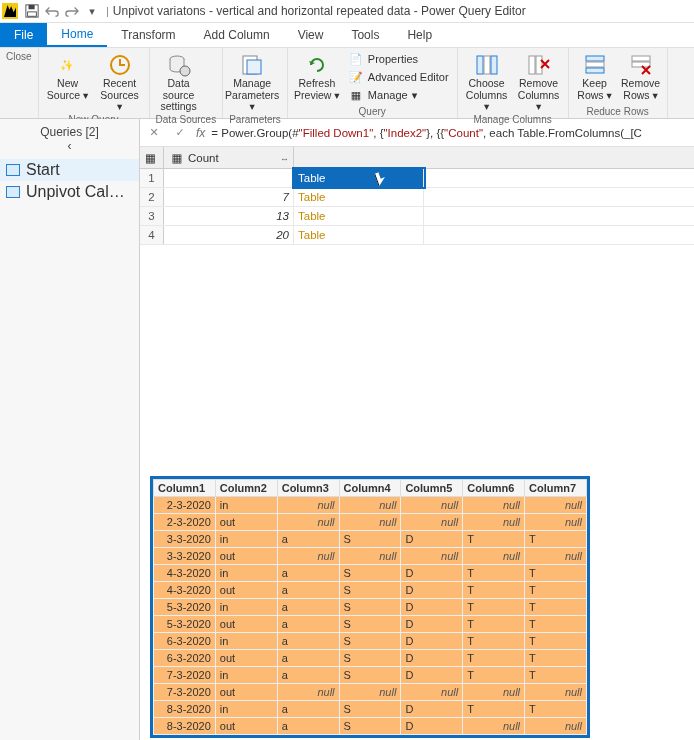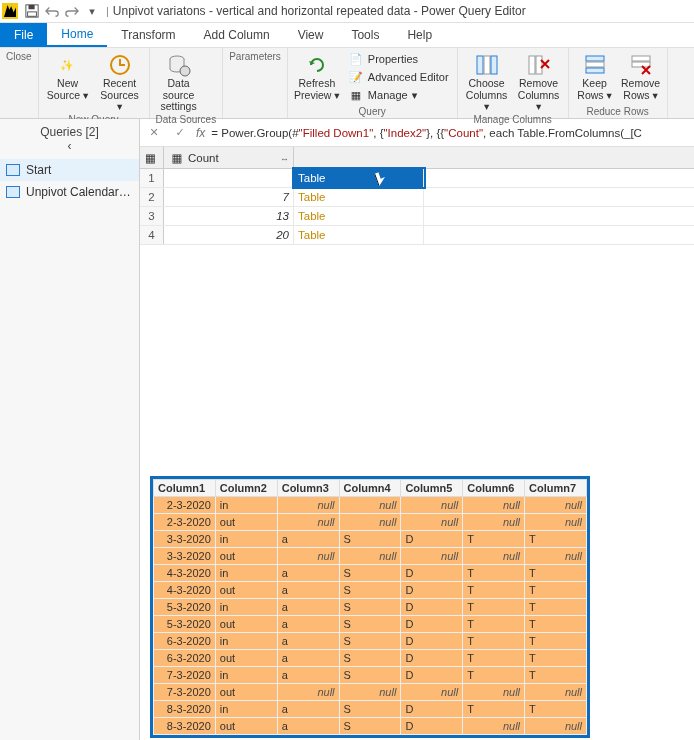--- a/index.html
+++ b/index.html
@@ -31,21 +31,21 @@
 .smallrow { display: flex; align-items: center; height: 18px; gap: 4px; cursor: pointer; color: #333; padding: 0 2px; }
 .smallrow .ic { width: 16px; height: 16px; display:flex;align-items:center;justify-content:center; }
 
 
 .mainrow { display: flex; height: calc(100% - 119px); }
 .queries { width: 140px; background: #f7f7f7; border-right: 1px solid #d0d0d0; }
 .queries .qhead { display: flex; align-items: center; justify-content: space-between; padding: 6px 8px; color: #444; font-size: 12px; flex-direction: column; }
 .qitem { display: flex; align-items: center; height: 22px; padding: 0 6px; gap: 6px; cursor: pointer; }
 .qitem.sel { background: #e6f2fb; }
 .qitem .qic { width: 14px; height: 12px; border: 1px solid #2b7cd3; background: #d9ecfb; }
-.qitem .qlbl { font-size: 12px; white-space: nowrap; overflow: hidden; text-overflow: ellipsis; flex: 1; }
+.qitem .qlbl { font-size: 16px; white-space: nowrap; overflow: hidden; text-overflow: ellipsis; flex: 1; }
 
 
 .dataarea { flex: 1; display: flex; flex-direction: column; }
 .fxbar { height: 28px; display: flex; align-items: center; border-bottom: 1px solid #e0e0e0; padding: 0 4px; gap: 6px; }
 .fxbar .fbtn { width: 20px; height: 20px; display: flex; align-items: center; justify-content: center; color: #888; }
 .fxbar .fx { font-style: italic; font-size: 12px; color: #737373; }
 .fxbar .formula { font-family: Consolas, monospace; font-size: 11.5px; flex:1; white-space: nowrap; overflow: hidden; }
 .fxbar .formula .str { color: #a31515; }
 
 
@@ -144,20 +144,31 @@
               <path d="M3 6 V16 A7 3 0 0 0 17 16 V6" fill="#eee" stroke="#888"></path>
               <circle cx="18" cy="18" r="5" fill="#ddd" stroke="#666"></circle>
             </svg>
           </div>
           <div class="lbl">Data source settings</div>
         </div>
     </div>
     <div class="glabel">Data Sources</div>
   </div>
   <div class="rgroup">
+    <div class="btns">
+      <div class="bigbtn">
+          <div class="ic">
+            <svg width="24" height="24">
+              <rect x="3" y="3" width="14" height="18" fill="#fff" stroke="#888"></rect>
+              <rect x="7" y="7" width="14" height="14" fill="#e8f1fb" stroke="#2b7cd3"></rect>
+            </svg>
+          </div>
+          <div class="lbl"><span>Manage Parameters</span> ▾</div>
+        </div>
+    </div>
     <div class="glabel">Parameters</div>
   </div>
   <div class="rgroup">
     <div class="btns">
       <div class="bigbtn">
           <div class="ic">
             <svg width="24" height="24">
               <path d="M6 12 A6 6 0 1 1 12 18" fill="none" stroke="#2a8a2a" stroke-width="2"></path>
               <path d="M4 8 L6 12 L10 10" fill="#2a8a2a"></path>
             </svg>

